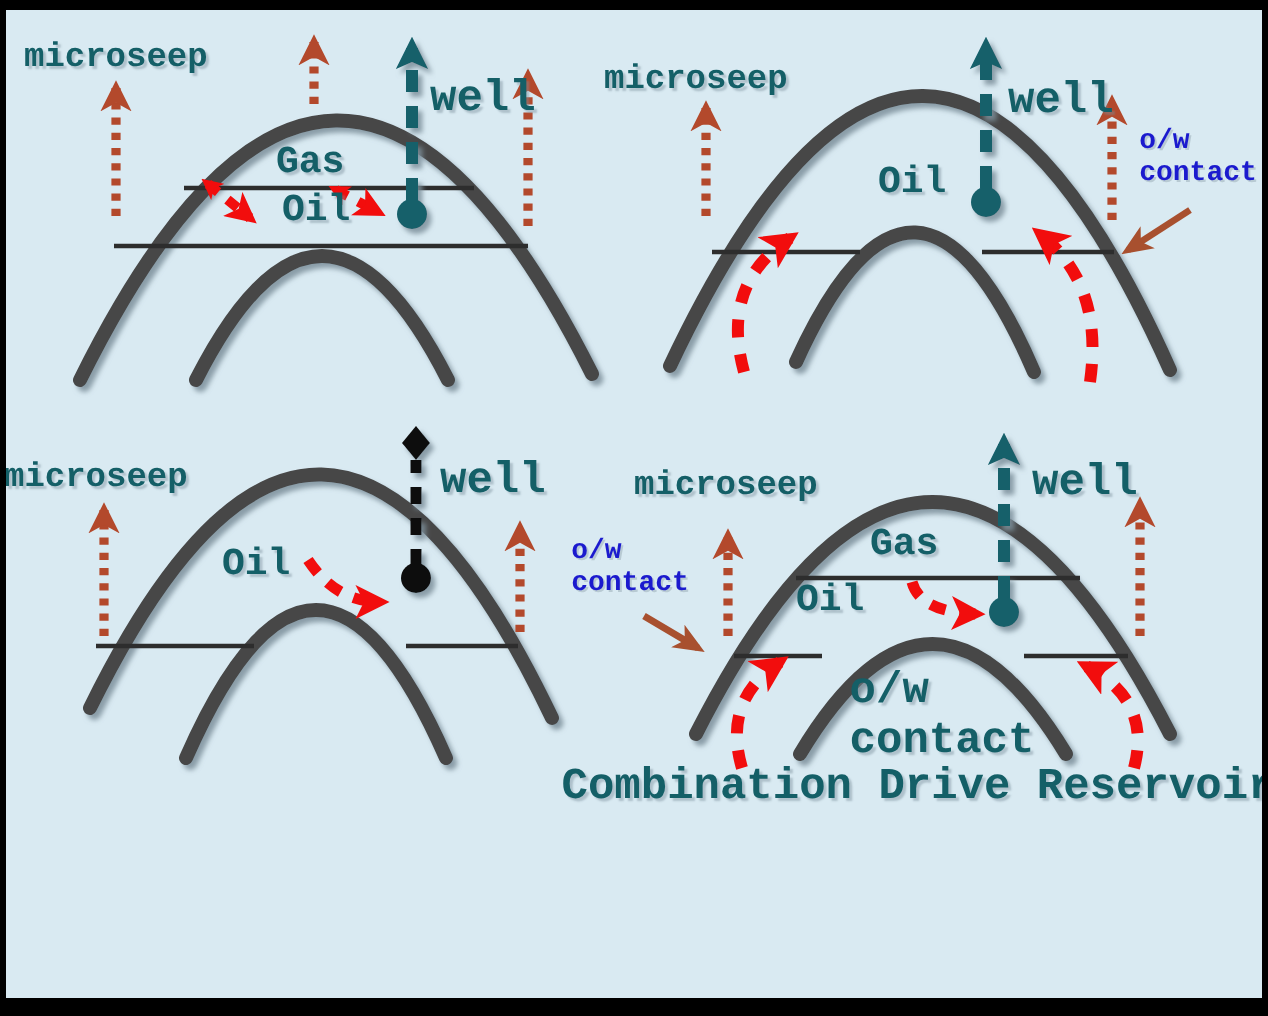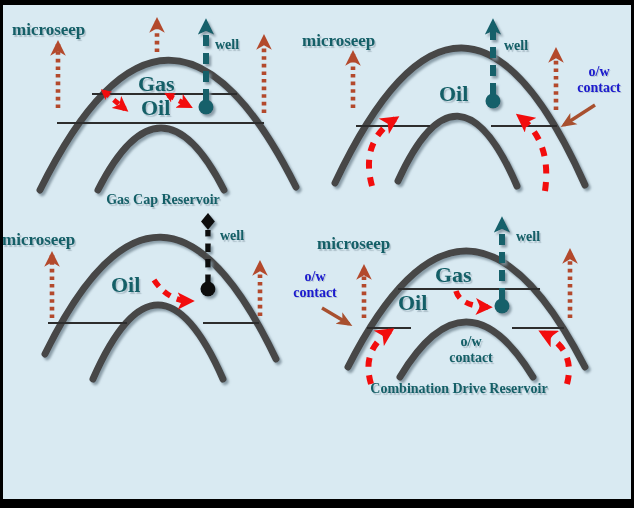--- a/index.html
+++ b/index.html
@@ -1,36 +1,36 @@
 <!DOCTYPE html>
 <html><head>
 <meta charset="utf-8">
 <style>
   html,body { margin:0; padding:0; background:#ffffff; }
   .stage {
     position:relative; width:634px; height:508px; box-sizing:border-box;
     border-style:solid; border-color:#000;
     border-width:5px 3px 9px 3px;
     background:#d9eaf2; overflow:hidden;
-    font-family:Liberation Serif, serif;
+    font-family:Liberation Mono, monospace;
     padding-left:32px;
   }
   .inner { position:absolute; left:-3px; top:-5px; width:634px; height:508px; }
   .inner > svg { position:absolute; left:0; top:0; }
   .lbl {
     position:absolute; font-weight:bold; white-space:nowrap; line-height:1.05;
     text-shadow:1.5px 1.5px 1px rgba(122,142,155,0.45);
   }
   .teal { color:#145f67; }
   .blue { color:#1b1ace; text-shadow:1px 1px 0 rgba(122,142,155,0.35); }
   .s14 { font-size:14px; }
   .s17 { font-size:17px; }
-  .s18 { font-size:14px; }
-  .s19 { font-size:22px; }
-  .ctr { transform:translateX(-50%); text-align:center; }
+  .s18 { font-size:22px; }
+  .s19 { font-size:19px; }
+  .ctr { transform:translateX(-50%); }
   .two-line { white-space:pre-line; line-height:1.12; }
 </style>
 </head>
 <body>
 
 <div class="stage">
   <div class="inner">
 
     <svg width="634" height="508" viewBox="0 0 634 508">
       <defs>
@@ -117,21 +117,20 @@
           <path d="M 502 299 L 502 222" fill="none" stroke="#14606b" stroke-width="6" stroke-dasharray="11 7" marker-end="url(#mTeal)"></path>
           <circle cx="502" cy="306" r="7.5" fill="#14606b"></circle>
         </g>
       </g>
     </svg>
 
     <div class="lbl teal s17" style="left:12px; top:21px;">microseep</div>
     <div class="lbl teal s18" style="left:215px; top:38px;">well</div>
     <div class="lbl teal s19" style="left:138px; top:72px;">Gas</div>
     <div class="lbl teal s19" style="left:141px; top:96px;">Oil</div>
-    <div class="lbl teal s18 ctr" style="left:163px; top:193px;">Gas Cap Reservoir</div>
 
     <div class="lbl teal s17" style="left:302px; top:32px;">microseep</div>
     <div class="lbl teal s18" style="left:504px; top:39px;">well</div>
     <div class="lbl teal s19" style="left:439px; top:82px;">Oil</div>
     <div class="lbl blue s14 ctr two-line" style="left:599px; top:64px;">o/w
 contact</div>
 
     <div class="lbl teal s17" style="left:2px; top:231px;">microseep</div>
     <div class="lbl teal s18" style="left:220px; top:229px;">well</div>
     <div class="lbl teal s19" style="left:111px; top:273px;">Oil</div>

